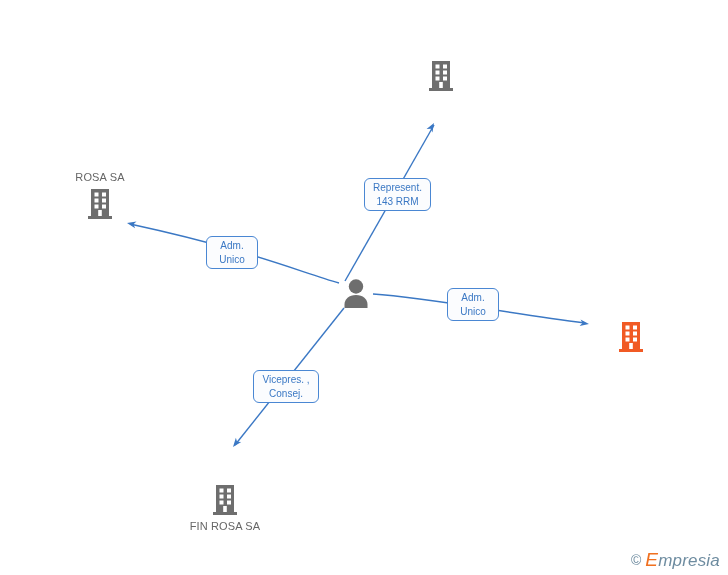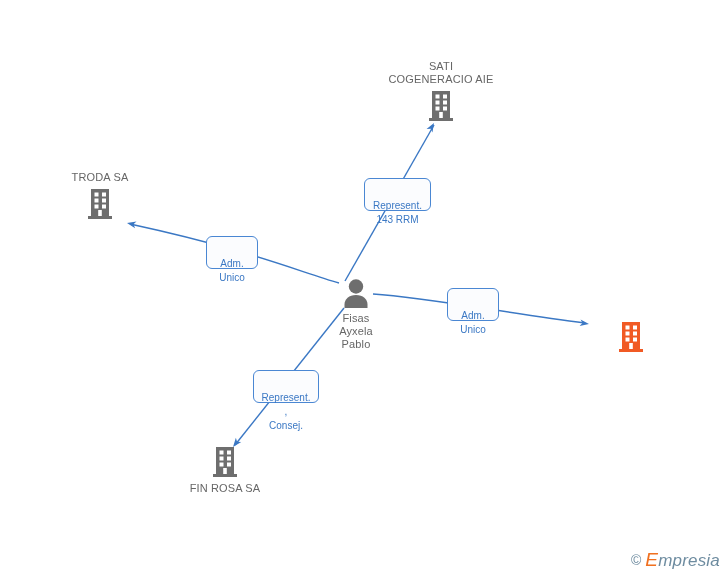--- a/index.html
+++ b/index.html
@@ -56,21 +56,21 @@
   .edge-label {
     position: absolute;
     box-sizing: border-box;
     border: 1px solid #4a87d3;
     border-radius: 6px;
     background: #fbfcfe;
     color: #3b78c4;
     font-size: 10px;
     line-height: 14px;
     text-align: center;
-    padding: 20px 5px 4px 5px;
+    padding: 2px 5px 4px 5px;
     white-space: pre-line;
     z-index: 5;
   }
 
   
   #watermark {
     position: absolute;
     right: 8px;
     bottom: 6px;
     display: flex;
@@ -109,71 +109,66 @@
         <path d="M 0 0 L -9 3.4 L -6.6 0 L -9 -3.4 Z" fill="#3b78c4" transform="translate(127,223) rotate(192)"></path>
         <path d="M 373,294 C 430,298 500,312 585,323" stroke="#3b78c4" stroke-width="1.4" fill="none"></path>
         <path d="M 0 0 L -9 3.4 L -6.6 0 L -9 -3.4 Z" fill="#3b78c4" transform="translate(589,324) rotate(8)"></path>
         <path d="M 344,308 L 235,445" stroke="#3b78c4" stroke-width="1.4" fill="none"></path>
         <path d="M 0 0 L -9 3.4 L -6.6 0 L -9 -3.4 Z" fill="#3b78c4" transform="translate(233,447) rotate(128)"></path>
       </g>
   </svg>
 
   <div id="nodes-group">
       <div class="node label-top" style="left: 441px; top: 60px;">
-        <div class="node-label">SATI
-COGENERACIO AIE</div>
         <svg width="26" height="32" viewBox="0 0 26 32" class="node-icon">
           <rect x="4" y="1" width="18" height="27" fill="#6e6e6e"></rect>
           <rect x="1" y="28" width="24" height="3" fill="#6e6e6e"></rect>
           <rect x="7.5" y="4.5" width="4" height="4" fill="#ffffff"></rect>
           <rect x="15" y="4.5" width="4" height="4" fill="#ffffff"></rect>
           <rect x="7.5" y="10.5" width="4" height="4" fill="#ffffff"></rect>
           <rect x="15" y="10.5" width="4" height="4" fill="#ffffff"></rect>
           <rect x="7.5" y="16.5" width="4" height="4" fill="#ffffff"></rect>
           <rect x="15" y="16.5" width="4" height="4" fill="#ffffff"></rect>
           <rect x="11.2" y="22" width="3.6" height="6" fill="#ffffff"></rect>
         </svg>
       </div>
       <div class="node label-top" style="left: 100px; top: 171px;">
-        <div class="node-label">TRODA SA</div>
+        <div class="node-label">ROSA SA</div>
         <svg width="26" height="32" viewBox="0 0 26 32" class="node-icon">
           <rect x="4" y="1" width="18" height="27" fill="#6e6e6e"></rect>
           <rect x="1" y="28" width="24" height="3" fill="#6e6e6e"></rect>
           <rect x="7.5" y="4.5" width="4" height="4" fill="#ffffff"></rect>
           <rect x="15" y="4.5" width="4" height="4" fill="#ffffff"></rect>
           <rect x="7.5" y="10.5" width="4" height="4" fill="#ffffff"></rect>
           <rect x="15" y="10.5" width="4" height="4" fill="#ffffff"></rect>
           <rect x="7.5" y="16.5" width="4" height="4" fill="#ffffff"></rect>
           <rect x="15" y="16.5" width="4" height="4" fill="#ffffff"></rect>
           <rect x="11.2" y="22" width="3.6" height="6" fill="#ffffff"></rect>
         </svg>
       </div>
       <div class="node label-bottom" style="left: 356px; top: 278px;">
         <svg width="32" height="30" viewBox="0 0 32 30" class="node-icon">
           <circle cx="16" cy="8.5" r="7.2" fill="#6e6e6e"></circle>
           <path d="M16 17c-7 0-11.5 4.2-11.5 9.5V30h23v-3.5C27.5 21.2 23 17 16 17z" fill="#6e6e6e"></path>
         </svg>
-        <div class="node-label">Fisas
-Ayxela
-Pablo</div>
       </div>
       <div class="node label-bottom" style="left: 631px; top: 321px;">
         <svg width="26" height="32" viewBox="0 0 26 32" class="node-icon">
           <rect x="4" y="1" width="18" height="27" fill="#f15a24"></rect>
           <rect x="1" y="28" width="24" height="3" fill="#f15a24"></rect>
           <rect x="7.5" y="4.5" width="4" height="4" fill="#ffffff"></rect>
           <rect x="15" y="4.5" width="4" height="4" fill="#ffffff"></rect>
           <rect x="7.5" y="10.5" width="4" height="4" fill="#ffffff"></rect>
           <rect x="15" y="10.5" width="4" height="4" fill="#ffffff"></rect>
           <rect x="7.5" y="16.5" width="4" height="4" fill="#ffffff"></rect>
           <rect x="15" y="16.5" width="4" height="4" fill="#ffffff"></rect>
           <rect x="11.2" y="22" width="3.6" height="6" fill="#ffffff"></rect>
         </svg>
       </div>
-      <div class="node label-bottom" style="left: 225px; top: 446px;">
+      <div class="node label-bottom" style="left: 225px; top: 484px;">
         <svg width="26" height="32" viewBox="0 0 26 32" class="node-icon">
           <rect x="4" y="1" width="18" height="27" fill="#6e6e6e"></rect>
           <rect x="1" y="28" width="24" height="3" fill="#6e6e6e"></rect>
           <rect x="7.5" y="4.5" width="4" height="4" fill="#ffffff"></rect>
           <rect x="15" y="4.5" width="4" height="4" fill="#ffffff"></rect>
           <rect x="7.5" y="10.5" width="4" height="4" fill="#ffffff"></rect>
           <rect x="15" y="10.5" width="4" height="4" fill="#ffffff"></rect>
           <rect x="7.5" y="16.5" width="4" height="4" fill="#ffffff"></rect>
           <rect x="15" y="16.5" width="4" height="4" fill="#ffffff"></rect>
           <rect x="11.2" y="22" width="3.6" height="6" fill="#ffffff"></rect>
@@ -181,21 +176,21 @@
         <div class="node-label">FIN ROSA SA</div>
       </div>
     </div>
   <div id="edge-labels-group">
       <div class="edge-label" style="left: 364px; top: 178px; width: 67px; height: 33px;">Represent.
 143 RRM</div>
       <div class="edge-label" style="left: 206px; top: 236px; width: 52px; height: 33px;">Adm.
 Unico</div>
       <div class="edge-label" style="left: 447px; top: 288px; width: 52px; height: 33px;">Adm.
 Unico</div>
-      <div class="edge-label" style="left: 253px; top: 370px; width: 66px; height: 33px;">Represent. ,
+      <div class="edge-label" style="left: 253px; top: 370px; width: 66px; height: 33px;">Vicepres. ,
 Consej.</div>
     </div>
 
   <div id="watermark">
     <span class="copy">©</span>
     <span class="brand"><span class="cap">E</span><span>mpresia</span></span>
   </div>
 
 </div>
 

